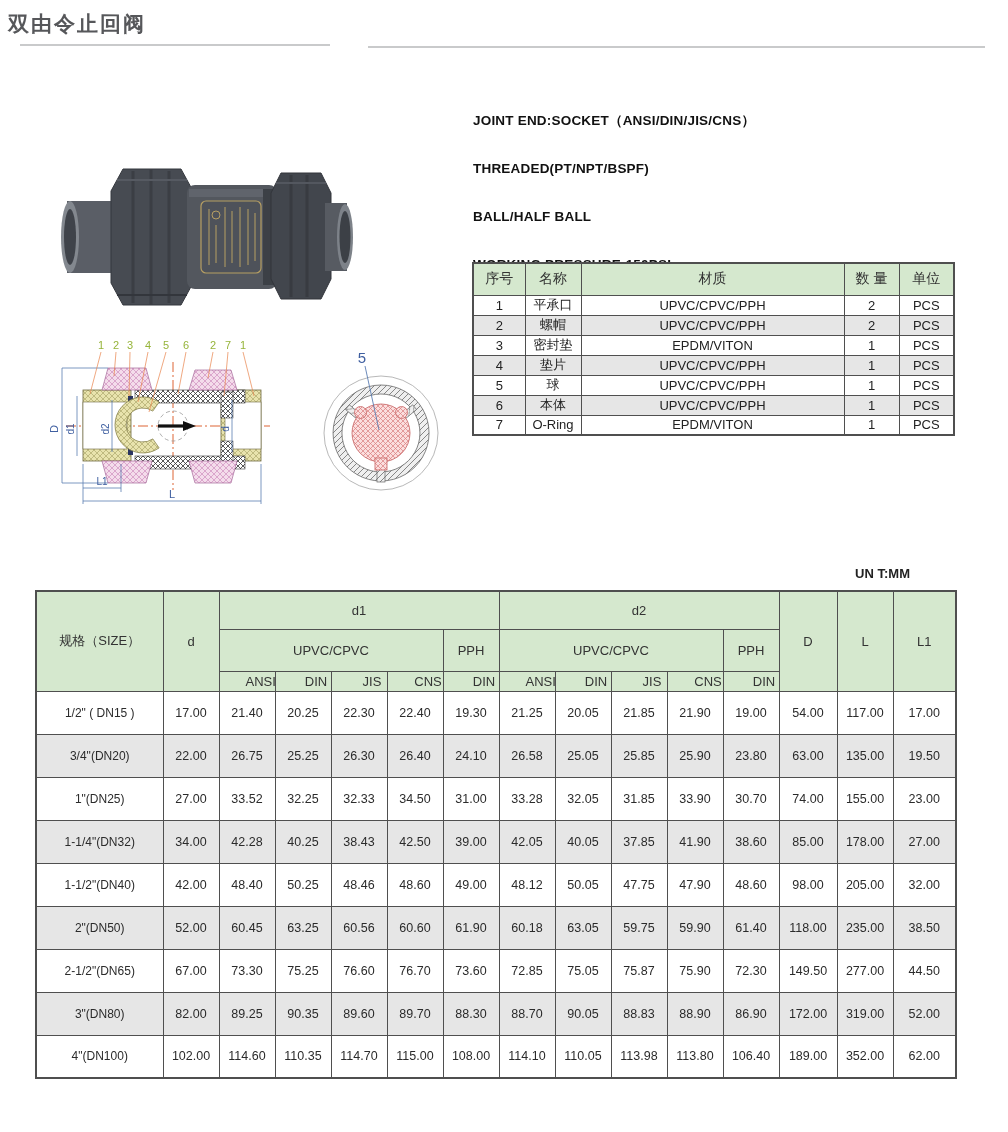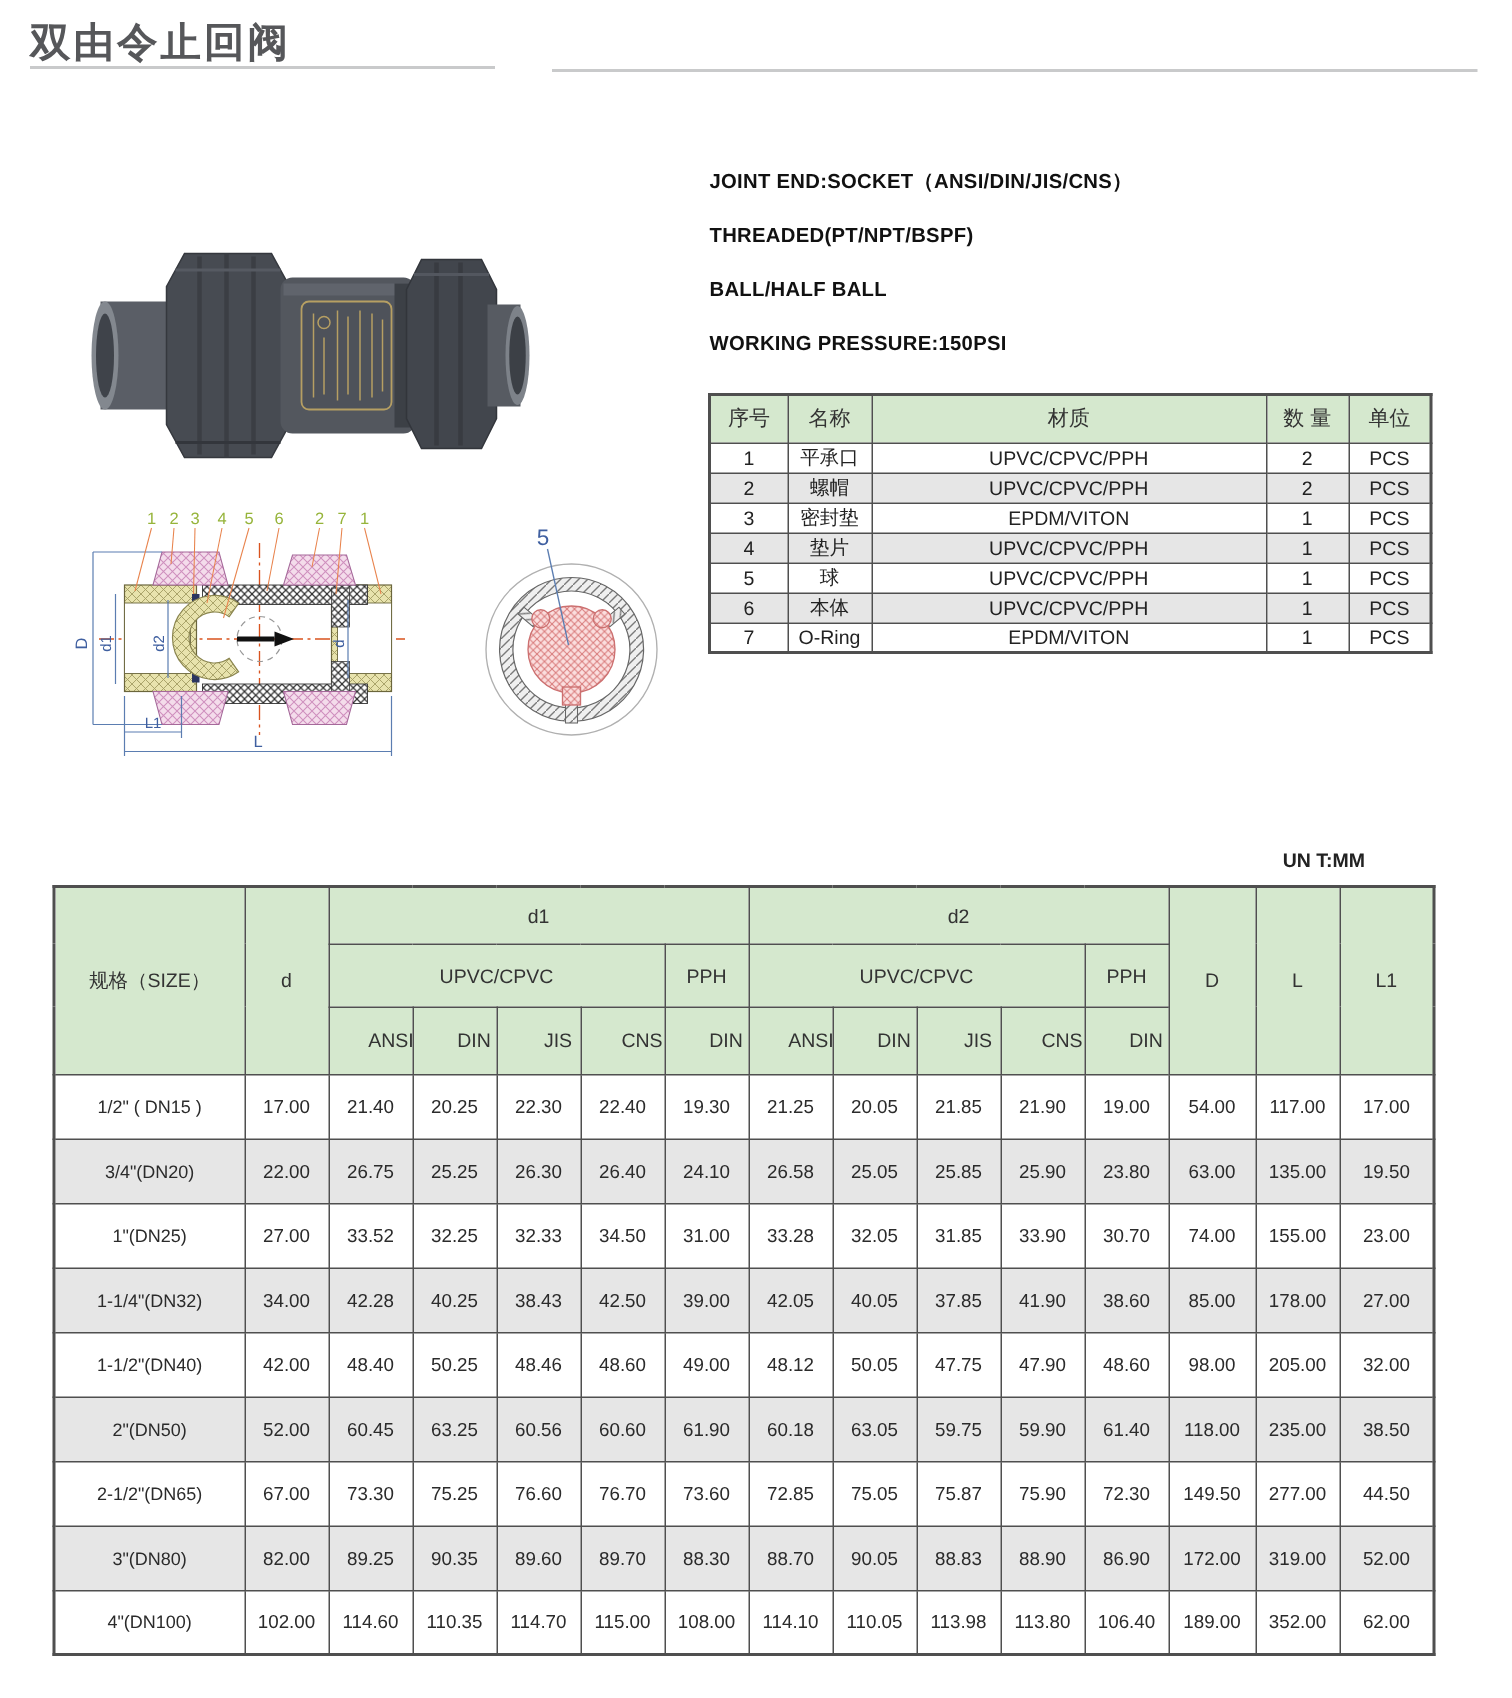--- a/index.html
+++ b/index.html
@@ -1,47 +1,47 @@
 <!DOCTYPE html>
 <html><head>
 <meta charset="utf-8">
 <style>
   * { margin:0; padding:0; box-sizing:border-box; }
   html,body { background:#fff; }
   body { font-family:"Liberation Sans", sans-serif; color:#333; }
   .page { position:relative; width:1008px; height:1132px; background:#ffffff; overflow:hidden; }
 
   
-  .title-cn { position:absolute; left:20px; top:10px; font-size:27px; font-weight:700; color:#56575a; letter-spacing:2px; }
+  .title-cn { position:absolute; left:8px; top:10px; font-size:21px; font-weight:700; color:#56575a; letter-spacing:2px; }
   .rule-left { position:absolute; left:20px; top:44px; width:310px; height:2px; background:#c9cacb; }
   .title-en { position:absolute; left:368px; top:9px; width:620px; font-size:22px; color:#3eb39b; letter-spacing:0.2px; white-space:nowrap; }
   .rule-right { position:absolute; left:368px; top:46px; width:617px; height:2px; background:#c9cacb; }
 
   
-  .specs { position:absolute; left:473px; top:114px; display:flex; flex-direction:column; gap:22px; }
+  .specs { position:absolute; left:473px; top:114px; display:flex; flex-direction:column; gap:34px; }
   .specs div { font-size:13.5px; font-weight:700; color:#111; letter-spacing:0.2px; line-height:14px; }
 
   
   table { border-collapse:collapse; table-layout:fixed; }
   th, td { border:1px solid #4f4f4f; text-align:center; vertical-align:middle; overflow:hidden; white-space:nowrap; }
   th { background:#d5e8ce; font-weight:400; color:#333; }
   tbody tr:nth-child(even) td { background:#e6e6e6; }
 
   
   .parts-table { position:absolute; left:472px; top:262px; width:481px; border:2px solid #4f4f4f; }
   .parts-table th { height:32px; font-size:14px; }
   .parts-table td { height:20px; font-size:13px; color:#222; }
 
   
   .unit-note { position:absolute; left:760px; top:566px; width:150px; text-align:right; font-size:13px; font-weight:700; color:#222; }
   .size-table { position:absolute; left:35px; top:590px; width:920px; border:2px solid #4f4f4f; }
   .size-table th { font-size:13px; }
   .size-table thead tr:nth-child(1) th { height:38px; }
   .size-table thead tr:nth-child(2) th { height:42px;margin-top:28px; }
-  .size-table thead tr:nth-child(3) th { height:45px;padding-left:26px; }
+  .size-table thead tr:nth-child(3) th { height:20px;padding-left:26px; }
   .size-table td { height:43px; font-size:12.5px; color:#2b2b2b; }
   .size-table td:first-child { font-size:12px; }
 
   
   .photo-svg { position:absolute; left:55px; top:145px; }
   .drawing-svg { position:absolute; left:28px; top:336px; }
   svg text { font-family:"Liberation Sans", sans-serif; }
 </style>
 </head>
 <body>

